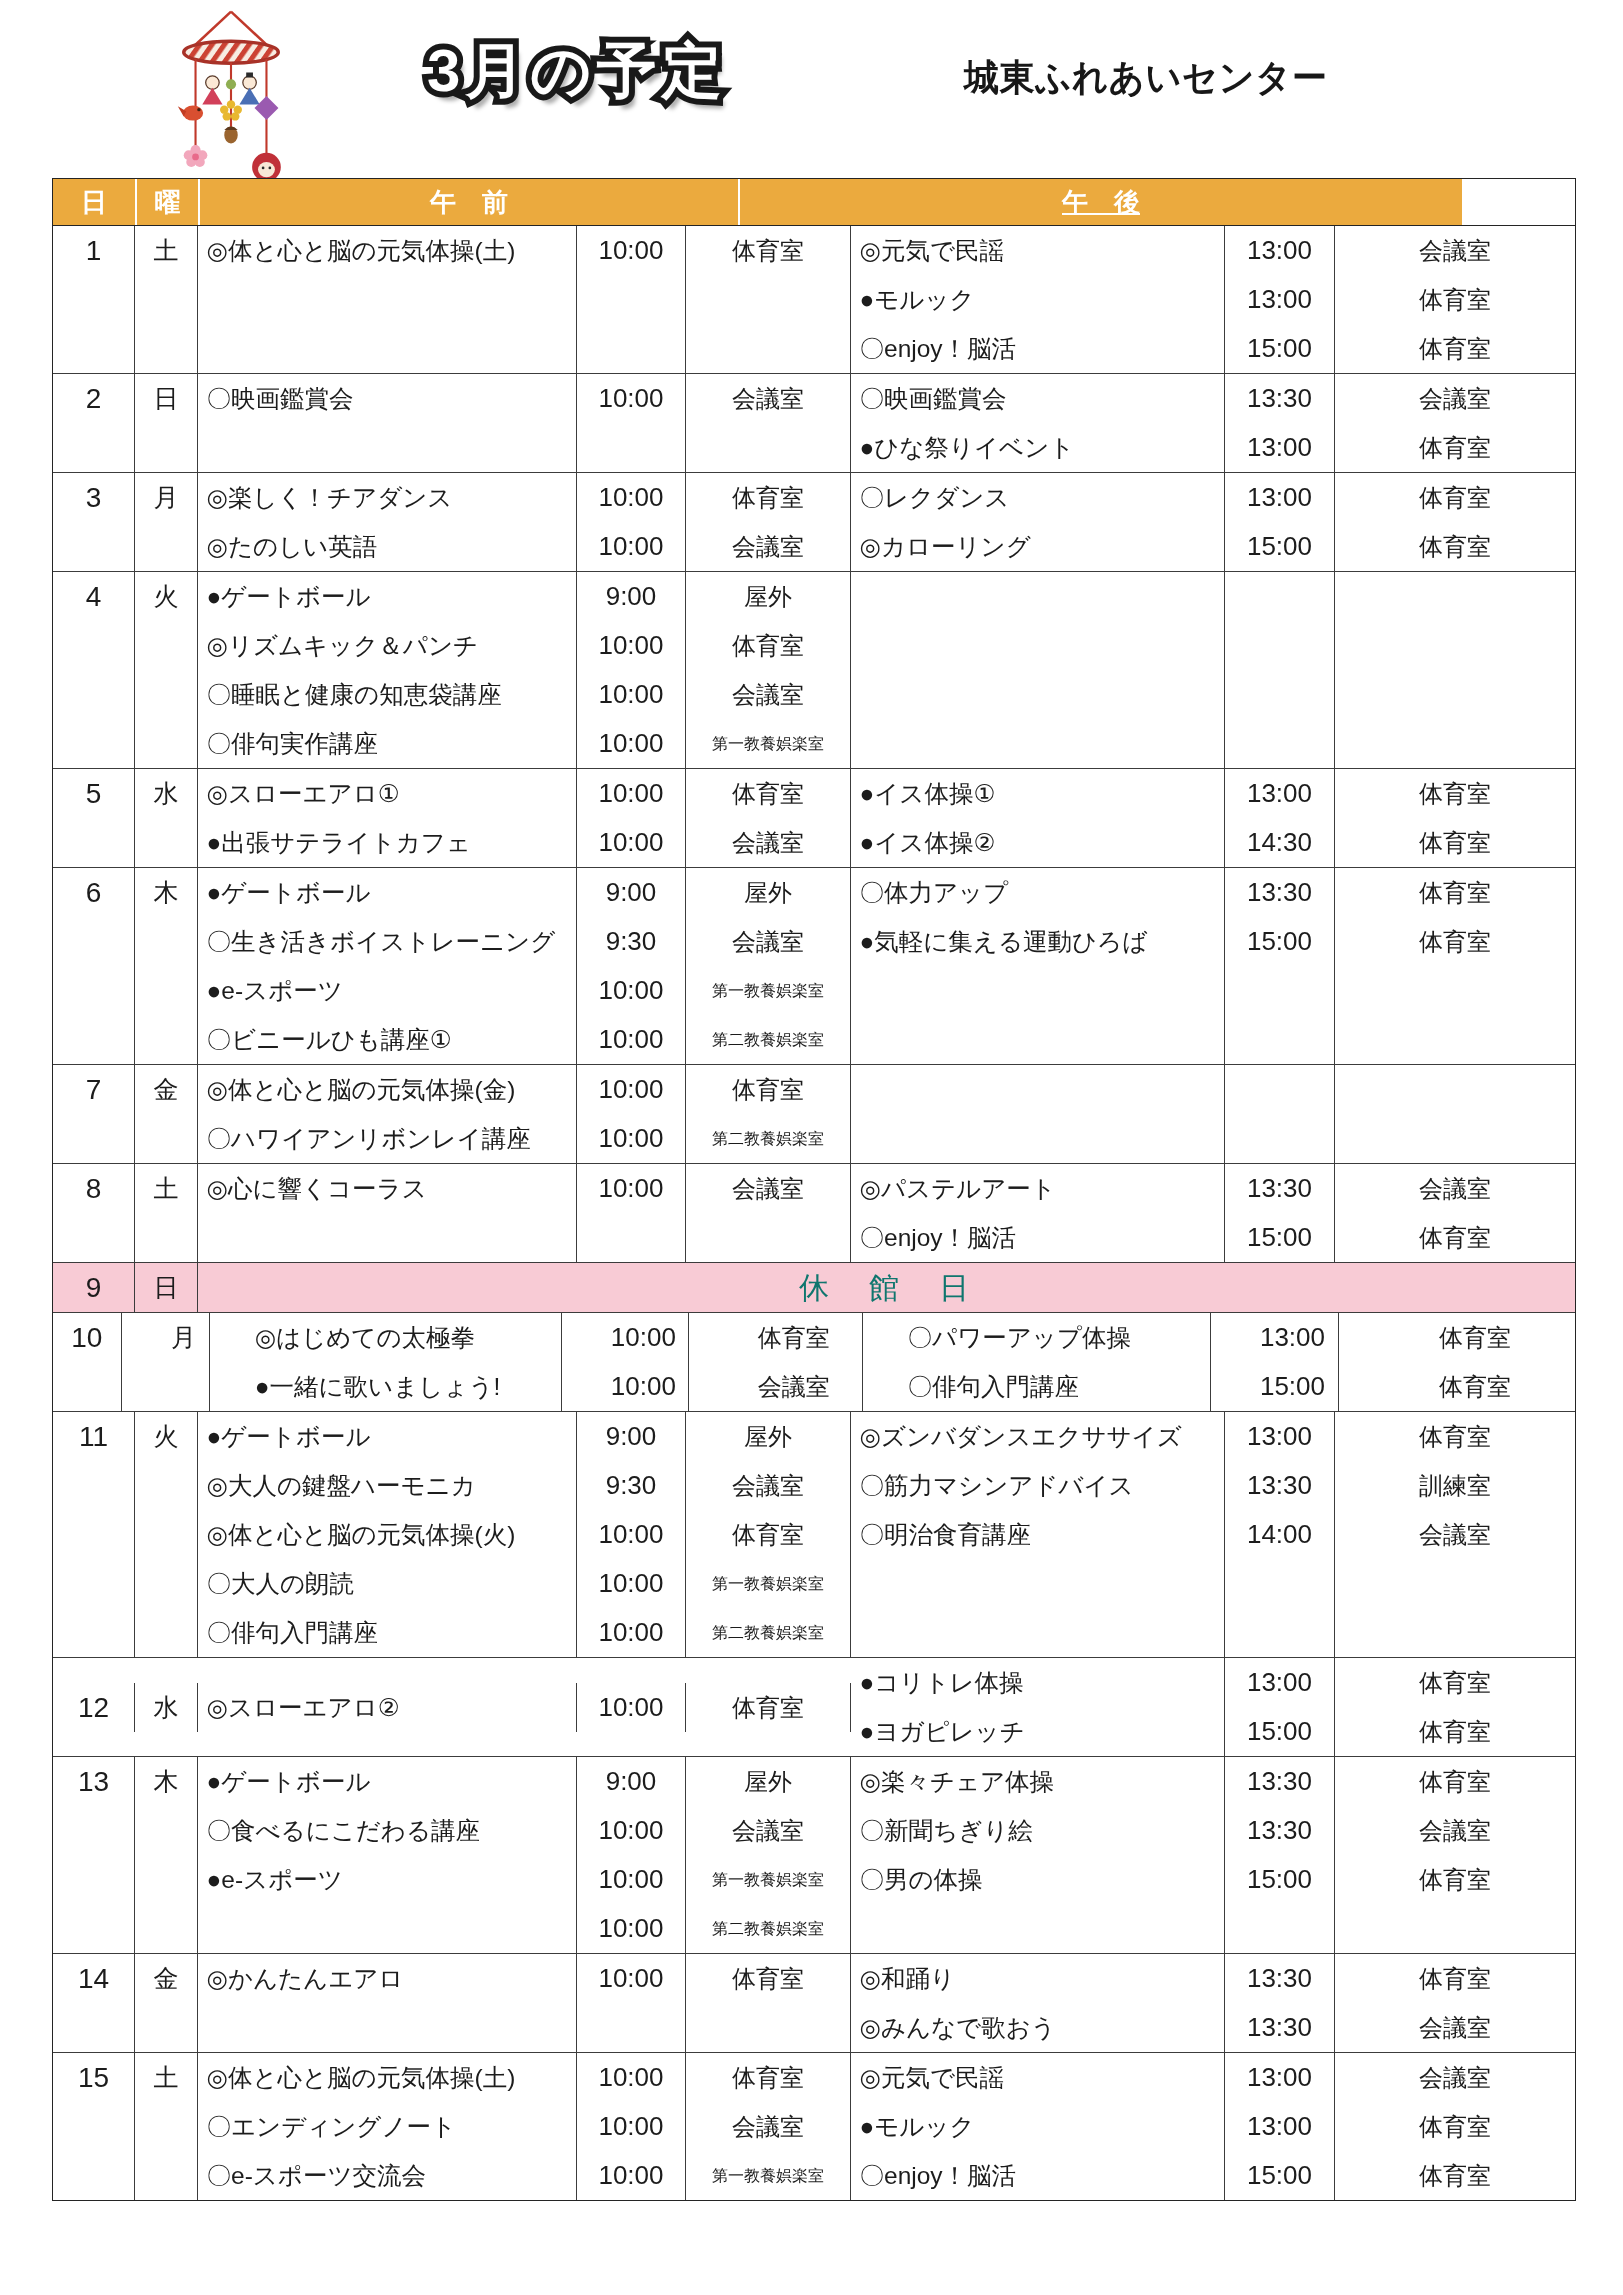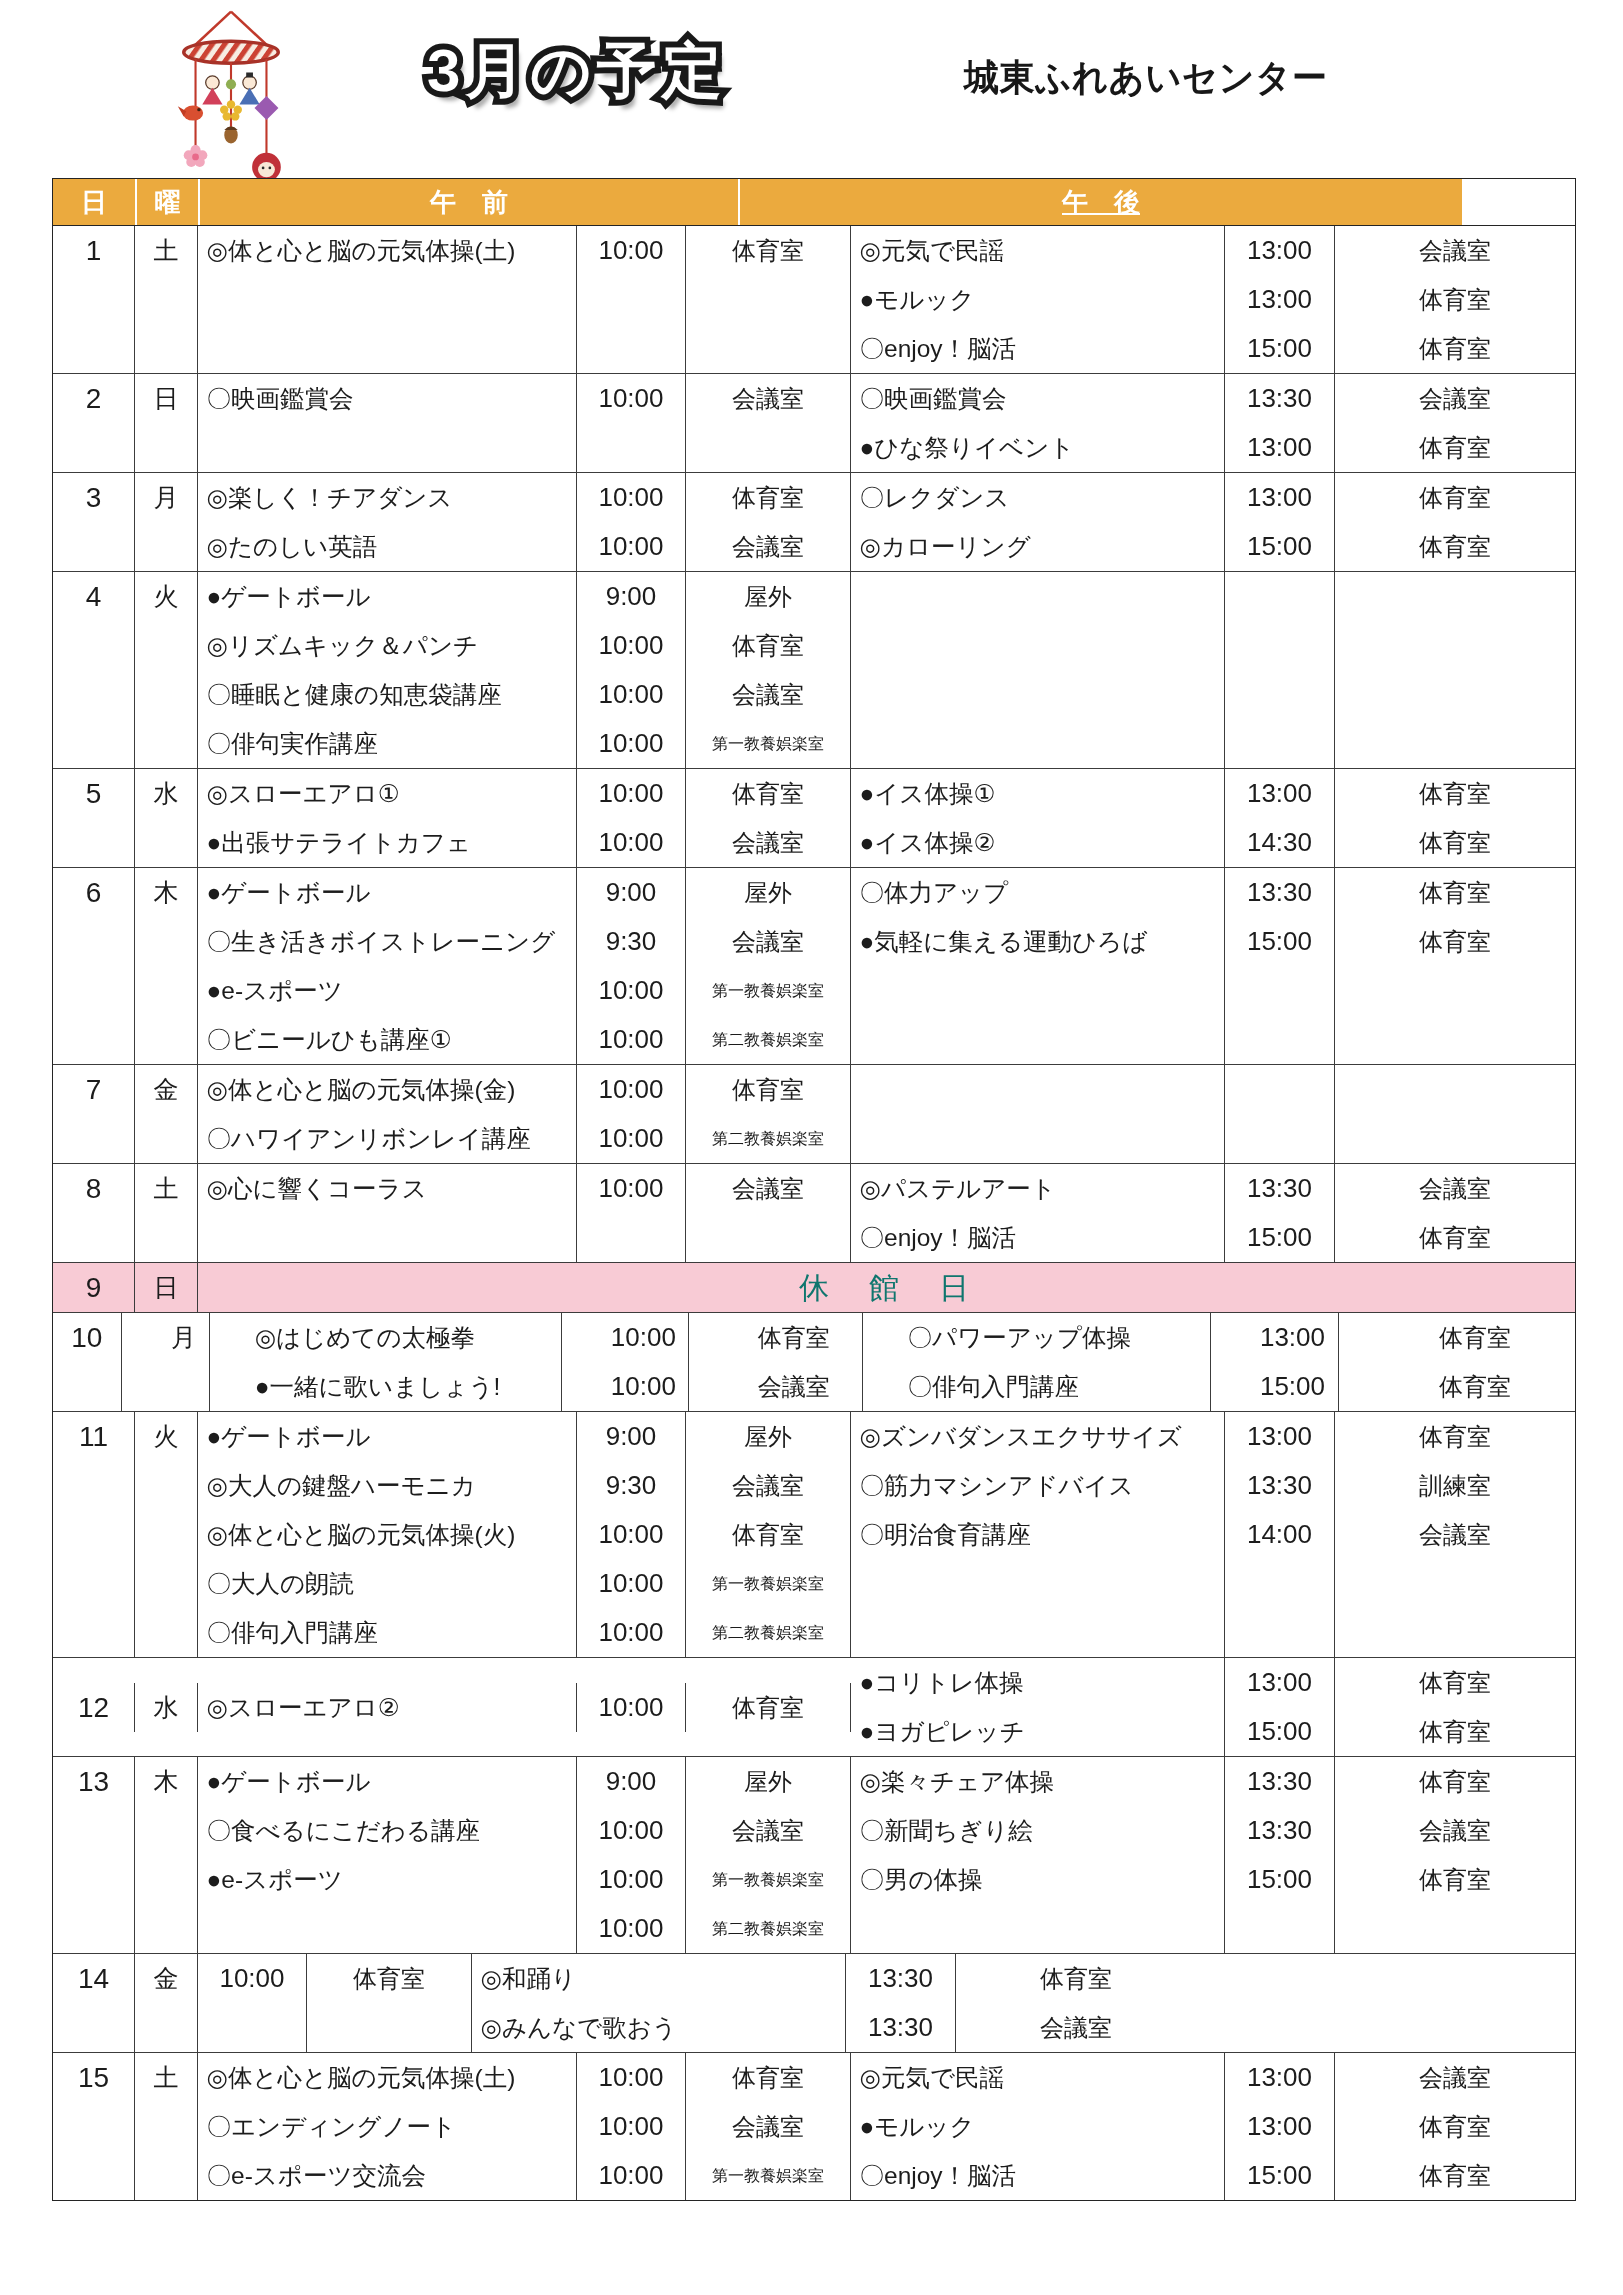--- a/index.html
+++ b/index.html
@@ -484,20 +484,23 @@
           </div>
           <div class="cell c8">
             <div class="line place">体育室</div>
             <div class="line place">会議室</div>
             <div class="line place">体育室</div>
           </div>
         </div>
         <div class="trow" style="height: 98px;">
           <div class="cell c1 daycell">14</div>
           <div class="cell c2 wdcell">金</div>
+          <div class="cell c3">
+            <div class="line name">◎かんたんエアロ</div>
+          </div>
           <div class="cell c4">
             <div class="line time">10:00</div>
           </div>
           <div class="cell c5">
             <div class="line place">体育室</div>
           </div>
           <div class="cell c6">
             <div class="line name">◎和踊り</div>
             <div class="line name">◎みんなで歌おう</div>
           </div>

